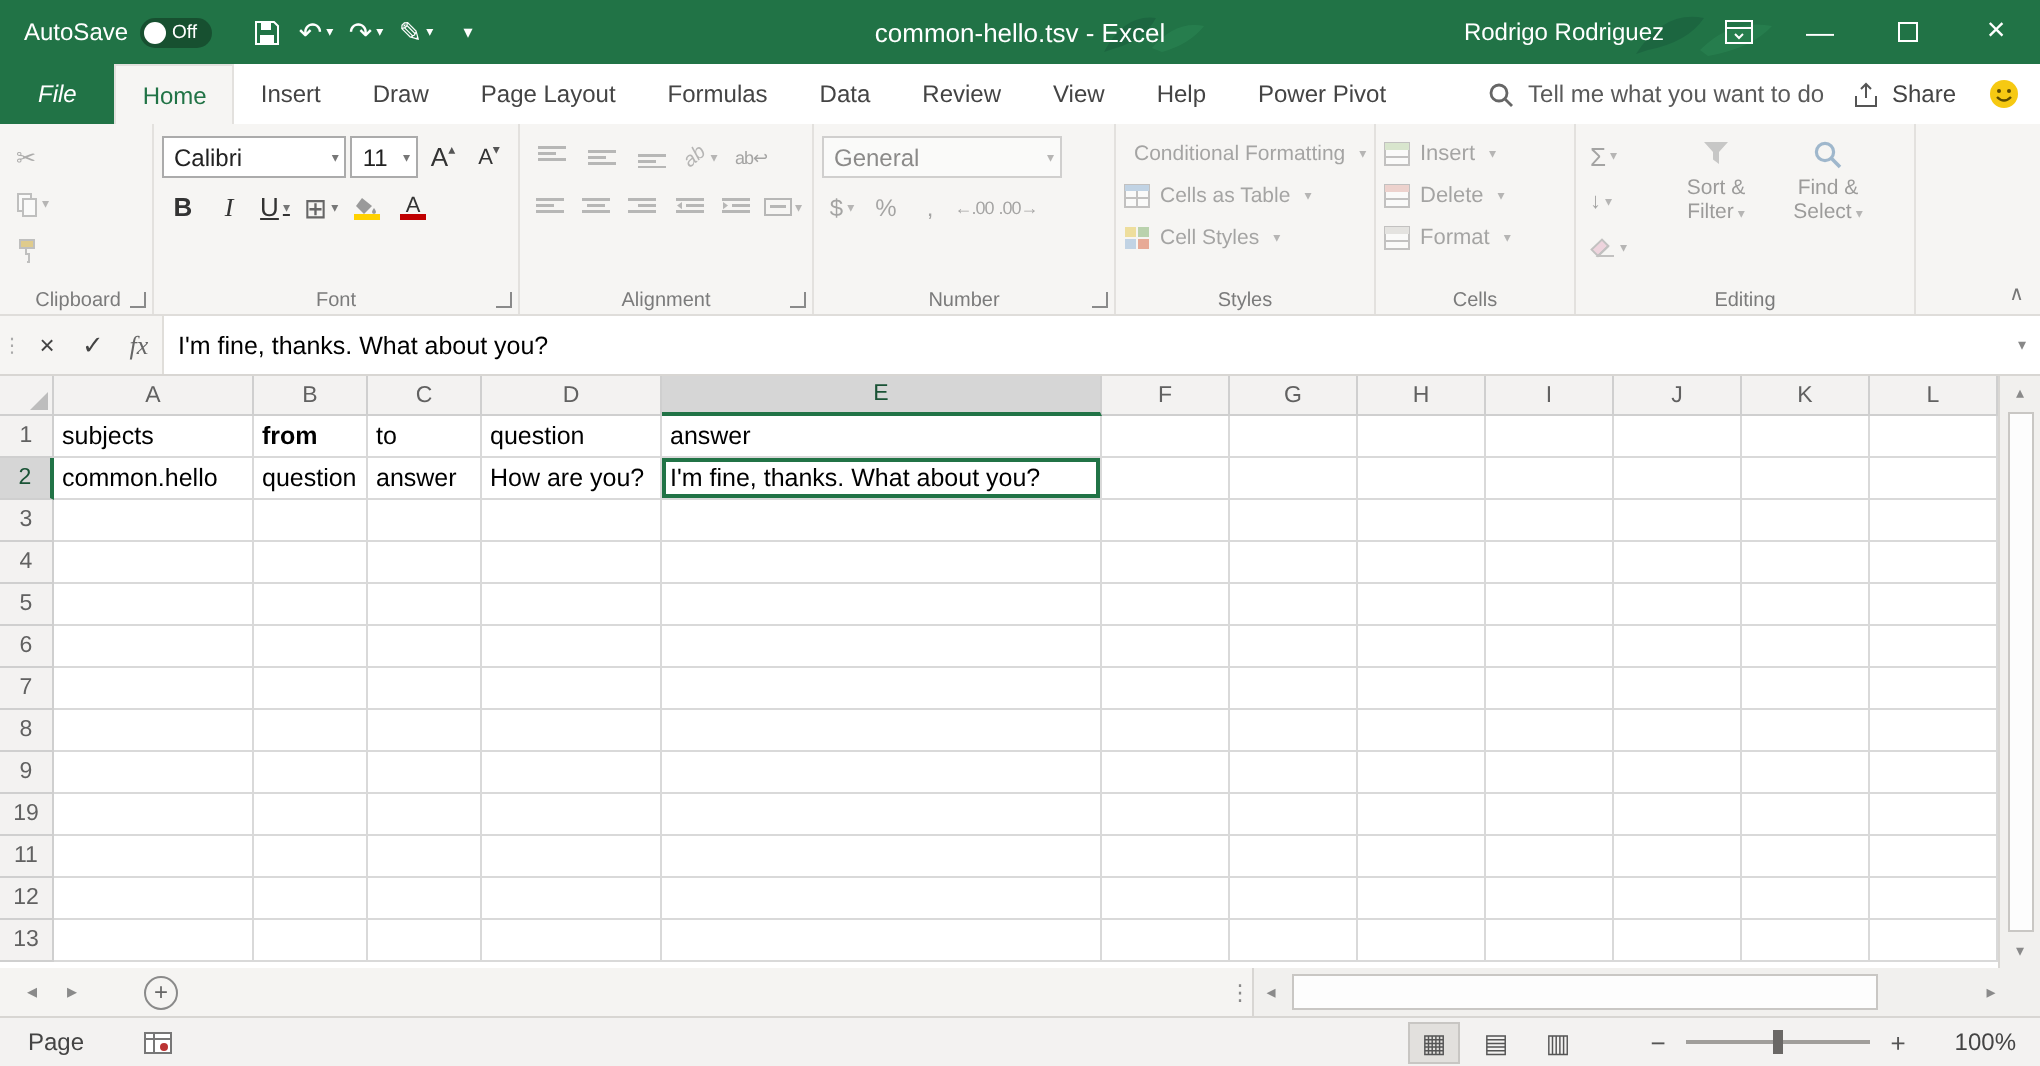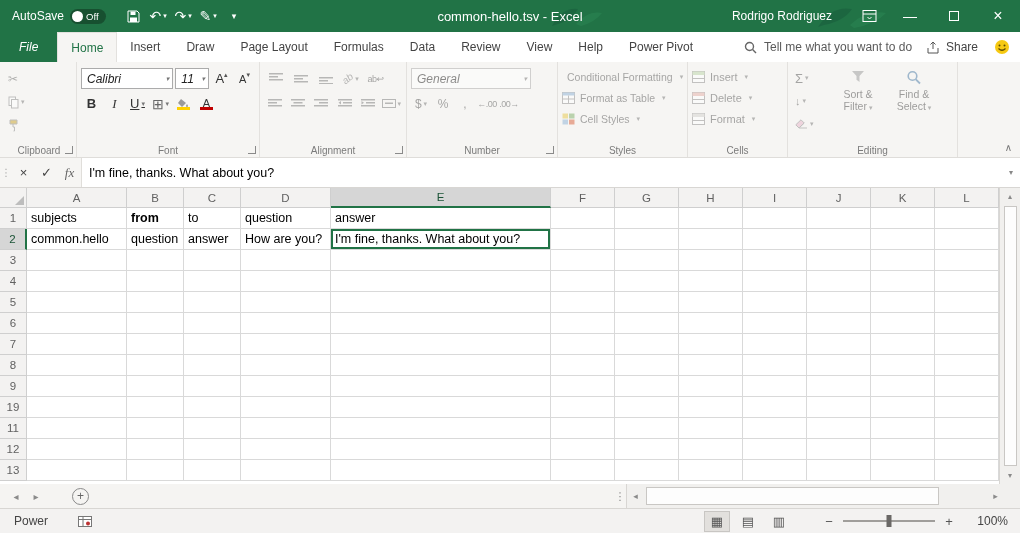--- a/index.html
+++ b/index.html
@@ -34,21 +34,21 @@
   .sharebox { display:flex; align-items:center; gap:6px; margin-left:auto; margin-right:16px; color:#444; }
   .smiley { margin-right:10px; display:flex; align-items:center; }
 
   
   .ribbon { height:96px; background:#f6f5f3; border-bottom:1px solid #dfddda; display:flex; position:relative; padding-left:2px; }
   .rgroup { position:relative; border-right:1px solid #e3e1de; padding:4px 4px 16px 4px; height:100%; }
   .glabel { position:absolute; bottom:1px; left:0; right:0; text-align:center; font-size:10px; color:#7b7b7b; }
   .glaunch { position:absolute; right:3px; bottom:3px; width:8px; height:8px; border-right:1px solid #8a8a8a; border-bottom:1px solid #8a8a8a; }
   .dis { opacity:.5; }
   .rrow { display:flex; align-items:center; gap:2px; height:25px; }
-  .combo { background:#fff; border:1px solid #ababab; height:21px; display:flex; align-items:center; font-size:12px; color:#222; padding:0 3px 0 5px; overflow:hidden; white-space:nowrap;font-style:italic; }
+  .combo { background:#fff; border:1px solid #ababab; height:21px; display:flex; align-items:center; font-size:12px; color:#222; padding:0 3px 0 5px; overflow:hidden; white-space:nowrap; }
   .combo .dd { margin-left:auto; }
   .fbtn { min-width:21px; height:21px; display:flex; align-items:center; justify-content:center; font-size:13px; color:#333; }
   .b { font-weight:bold; } .i { font-style:italic; font-family:"Liberation Serif",serif; } .u { text-decoration:underline; }
   .sup { font-size:7px; color:#555; vertical-align:top; margin-top:-7px; }
   .smA { font-size:11px; }
   .cbar { display:block; width:13px; height:3px; margin-top:-1px; }
   .stack { flex-direction:column; justify-content:center; }
   .clipinner { display:flex; }
   .paste { width:40px; height:72px; display:flex; flex-direction:column; align-items:center; padding-top:3px; }
   .plbl { font-size:11px; color:#444; margin-top:3px; }
@@ -411,21 +411,21 @@
       <span>Conditional Formatting</span>
         <span class="dd">▾</span>
     </div>
     <div class="stylerow dis">
       <svg width="13" height="12" viewBox="0 0 13 12">
         <rect x="0.5" y="0.5" width="12" height="11" fill="#fff" stroke="#8f8f8f"></rect>
         <rect x="0.5" y="0.5" width="12" height="3" fill="#8db3d6"></rect>
           <line x1="0.5" y1="7" x2="12.5" y2="7" stroke="#8f8f8f"></line>
           <line x1="6.5" y1="3.5" x2="6.5" y2="11.5" stroke="#8f8f8f"></line>
       </svg>
-      <span>Format as Table</span>
+      <span>Cells as Table</span>
         <span class="dd">▾</span>
     </div>
     <div class="stylerow dis">
       <svg width="13" height="12" viewBox="0 0 13 12">
         <rect x="0.5" y="0.5" width="5.5" height="5" fill="#e8c84a"></rect>
           <rect x="7" y="0.5" width="5.5" height="5" fill="#7fb069"></rect>
         <rect x="0.5" y="6.5" width="5.5" height="5" fill="#8db3d6"></rect>
           <rect x="7" y="6.5" width="5.5" height="5" fill="#d9623b"></rect>
       </svg>
       <span>Cell Styles</span>
@@ -754,21 +754,21 @@
     <div class="harrow">◂</div>
     <div class="htrack">
         <div class="hthumb"></div>
       </div>
     <div class="harrow">▸</div>
   </div>
   <div class="scorner"></div>
 </div>
 
 <div class="statusbar">
-  <span class="smode">Power</span>
+  <span class="smode">Page</span>
   <span class="macro">
     <svg width="14" height="11" viewBox="0 0 14 11">
       <rect x="0.5" y="0.5" width="13" height="10" fill="#fff" stroke="#777"></rect>
       <line x1="0.5" y1="3.5" x2="13.5" y2="3.5" stroke="#777"></line>
         <line x1="5" y1="0.5" x2="5" y2="10.5" stroke="#777"></line>
       <circle cx="10" cy="7.5" r="2" fill="#b33"></circle>
     </svg>
   </span>
   <div class="sright">
     <div class="views">

